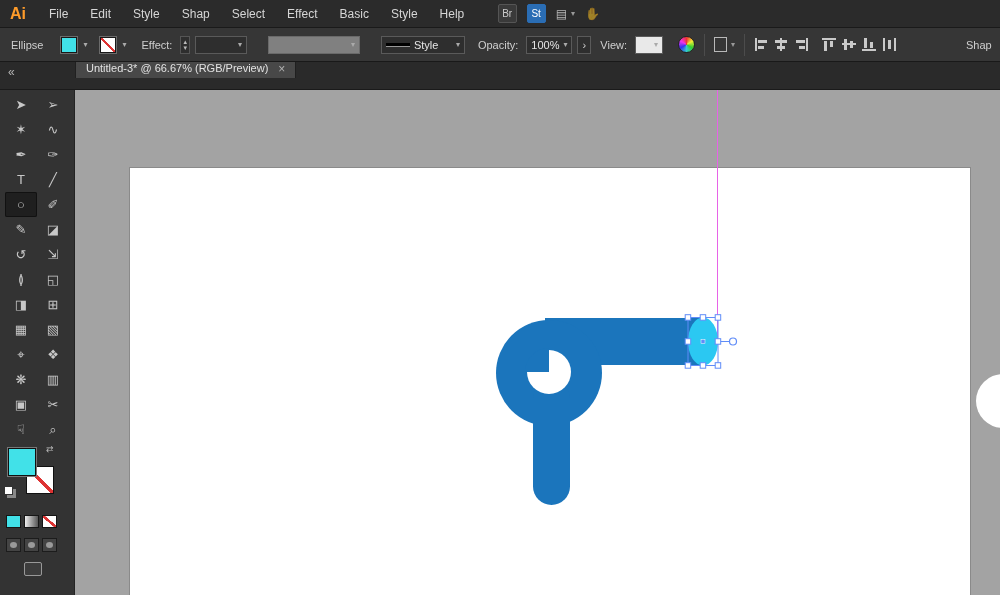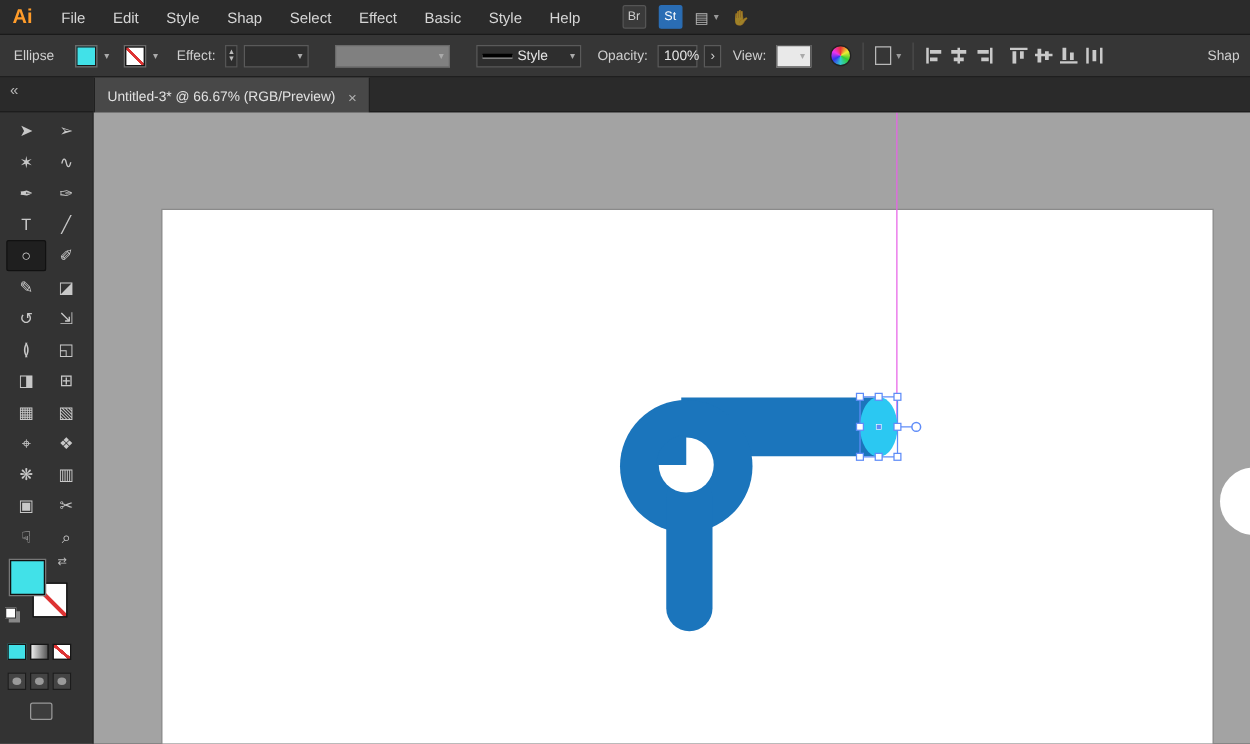--- a/index.html
+++ b/index.html
@@ -27,34 +27,34 @@
   
   #controlbar{position:absolute;top:28px;left:0;right:0;height:34px;background:var(--ui-mid);border-bottom:1px solid #191919;display:flex;align-items:center;color:#cfcfcf;font-size:11px;padding:0 8px;gap:5px;white-space:nowrap;}
   .cb-label{margin:0 3px;}
   .swatchbtn{width:16px;height:16px;border:1px solid #181818;outline:1px solid #6b6b6b;}
   .fillsw{background:var(--accent-cyan);}
   .strokesw{background:linear-gradient(to top right,#fff 44%,var(--none-red) 45%,var(--none-red) 55%,#fff 56%);}
   .chev{font-size:8px;color:#aaa;margin-left:1px;}
   .stepper{display:flex;flex-direction:column;justify-content:center;line-height:6px;font-size:7px;color:#bbb;border:1px solid #555;background:#2e2e2e;padding:1px 2px;height:18px;}
   .combo{height:18px;background:#2e2e2e;border:1px solid #5a5a5a;display:flex;align-items:center;padding:0 4px;color:#e6e6e6;gap:4px;}
   .combo .chev{margin-left:auto;}
-  .combo.w50{width:52px;} .combo.w92{width:92px;background:#808080;border-color:#6a6a6a;} .combo.w84{width:84px;} .combo.w46{width:32px;} .combo.w26{width:28px;background:#e9e9e9;}
+  .combo.w50{width:52px;} .combo.w92{width:92px;background:#808080;border-color:#6a6a6a;} .combo.w84{width:84px;} .combo.w46{width:46px;} .combo.w26{width:28px;background:#e9e9e9;}
   .lineprev{width:24px;height:3px;background:#000;box-shadow:0 1px 0 #999;}
   .panelbtn{width:14px;height:18px;border:1px solid #5a5a5a;background:#2e2e2e;color:#ccc;display:flex;align-items:center;justify-content:center;font-size:11px;}
   .wheel{width:17px;height:17px;border-radius:50%;background:conic-gradient(#e33,#ee3,#3c3,#3cc,#33e,#e3e,#e33);border:1px solid #222;}
   .vsep{width:1px;height:22px;background:#4c4c4c;margin:0 4px;}
   .docicon{width:13px;height:15px;border:1px solid #b9b9b9;}
   .alicon{display:flex;align-items:center;}
   .alicon svg rect{fill:#c9c9c9;}
   .shapelbl{margin-left:auto;overflow:hidden;width:26px;color:#cfcfcf;}
 
   
   #tabbar{position:absolute;top:62px;left:0;right:0;height:28px;background:#2a2a2a;border-bottom:1px solid #1a1a1a;}
   .collapse{position:absolute;left:8px;top:3px;color:#b5b5b5;font-size:12px;}
-  .tab{position:absolute;left:75px;top:0;height:16px;background:var(--ui-tab);border-right:1px solid #202020;border-left:1px solid #202020;display:flex;align-items:center;gap:10px;padding:16px 10px;color:#e2e2e2;font-size:11px;}
+  .tab{position:absolute;left:75px;top:0;height:16px;background:var(--ui-tab);border-right:1px solid #202020;border-left:1px solid #202020;display:flex;align-items:flex-start;gap:10px;padding:0 10px;color:#e2e2e2;font-size:11px;}
   .tabclose{color:#b0b0b0;font-size:12px;}
 
   
   #toolbar{position:absolute;top:90px;left:0;bottom:0;width:75px;background:var(--ui-panel);border-right:1px solid #242424;}
   #tools-grid{display:grid;grid-template-columns:32px 32px;justify-content:center;padding-top:2px;}
   .tool{height:25px;display:flex;align-items:center;justify-content:center;color:#c8c8c8;font-size:13px;border-radius:2px;}
   .tool.active{background:#1f1f1f;box-shadow:inset 0 0 0 1px #111;}
   .swatchwrap{position:absolute;left:0;top:358px;width:75px;height:60px;}
   .stroke-sq{position:absolute;left:26px;top:18px;width:28px;height:28px;border:1px solid #111;background:linear-gradient(to top right,#fff 45%,var(--none-red) 46%,var(--none-red) 54%,#fff 55%);}
   .fill-sq{position:absolute;left:8px;top:0;width:28px;height:28px;background:var(--accent-cyan);border:1px solid #111;outline:1px solid #777;}

